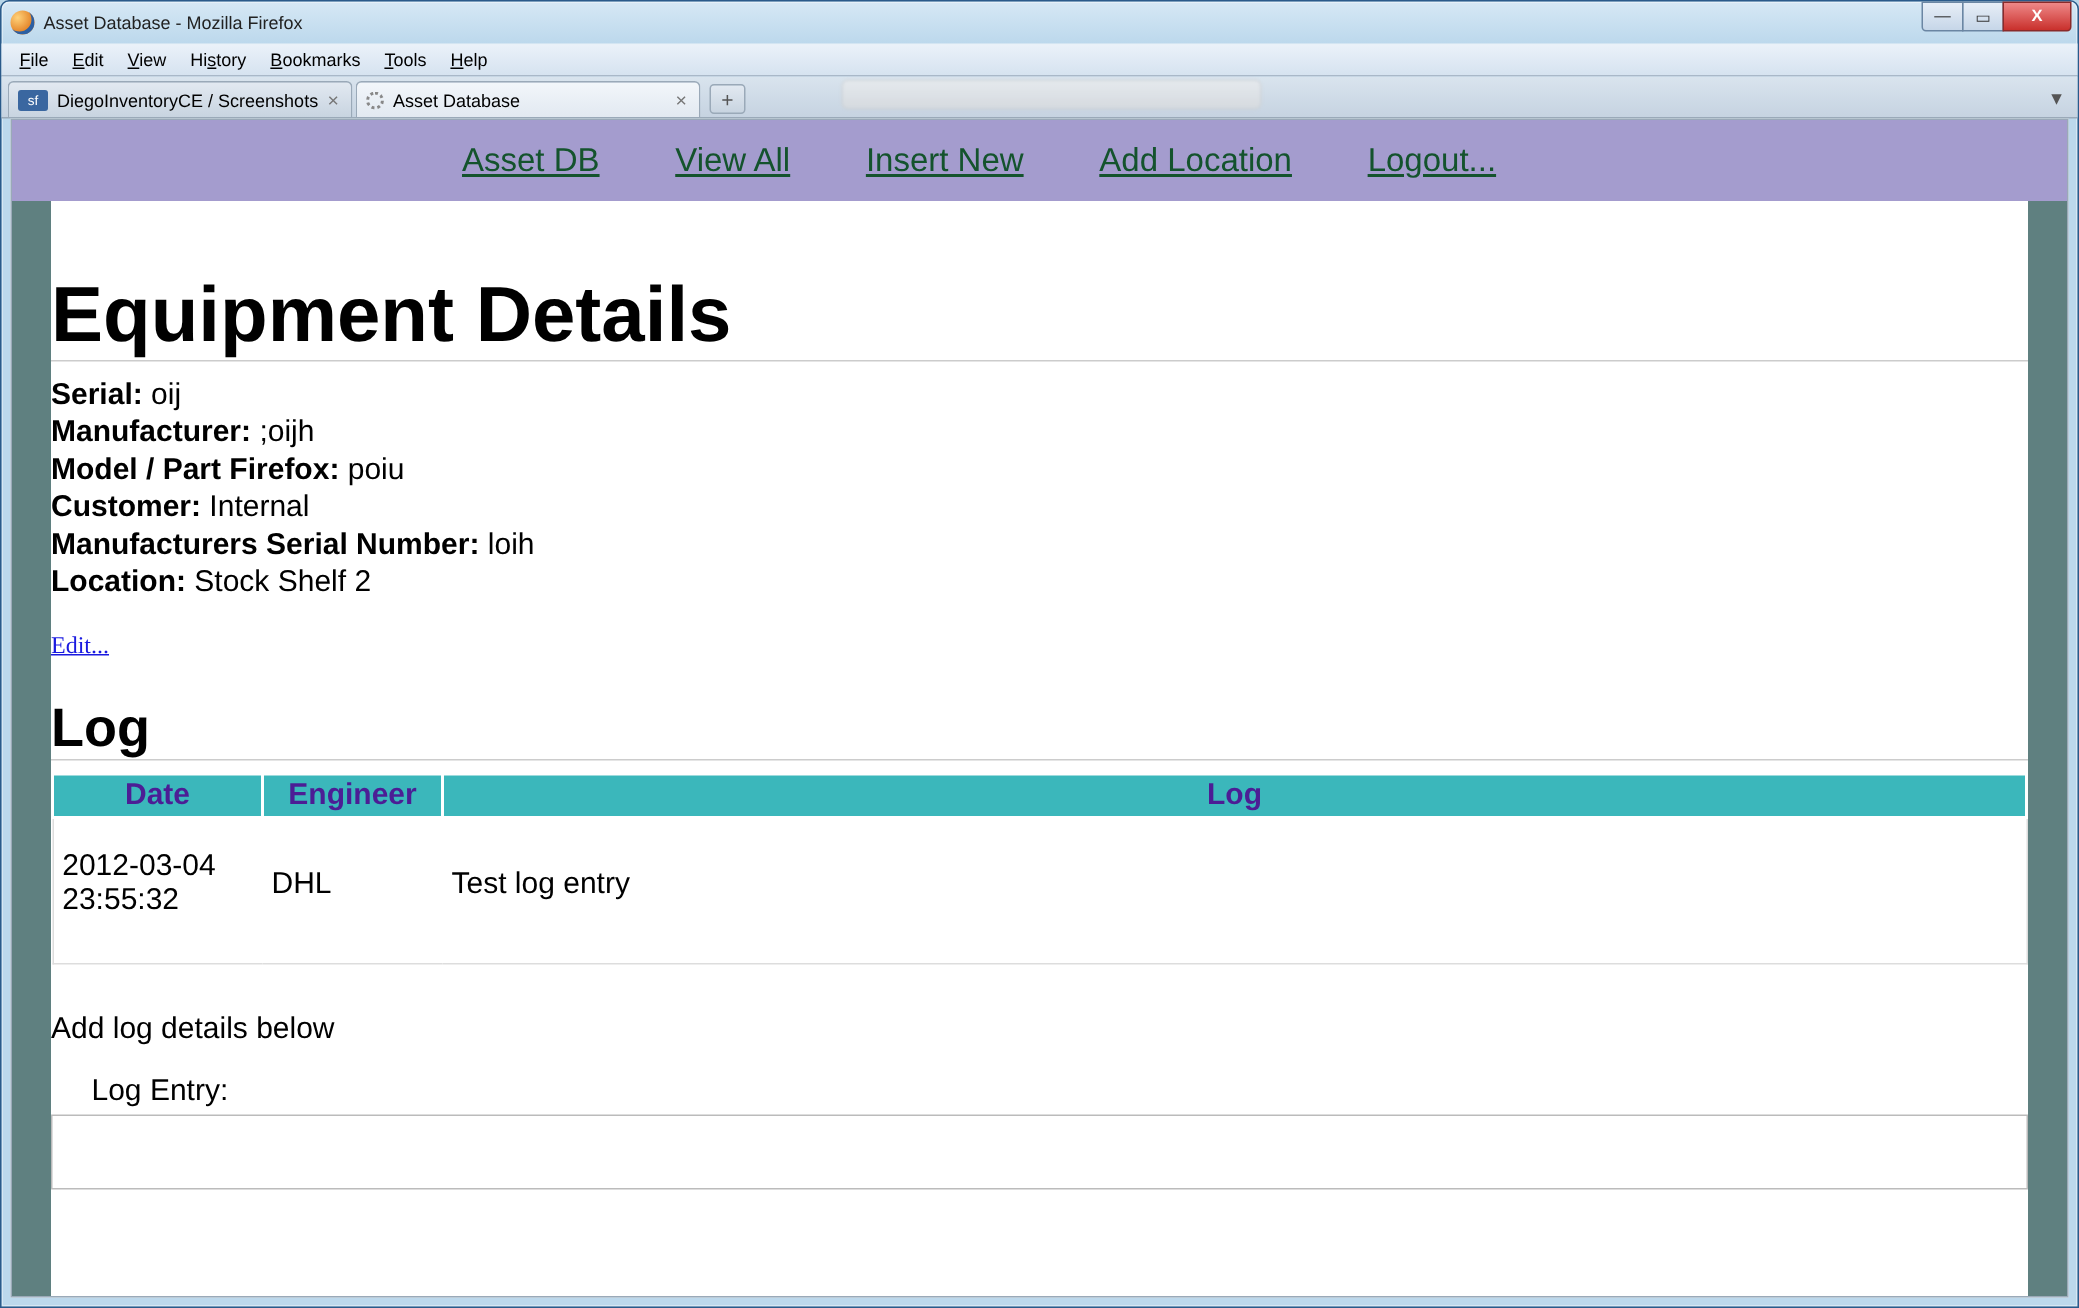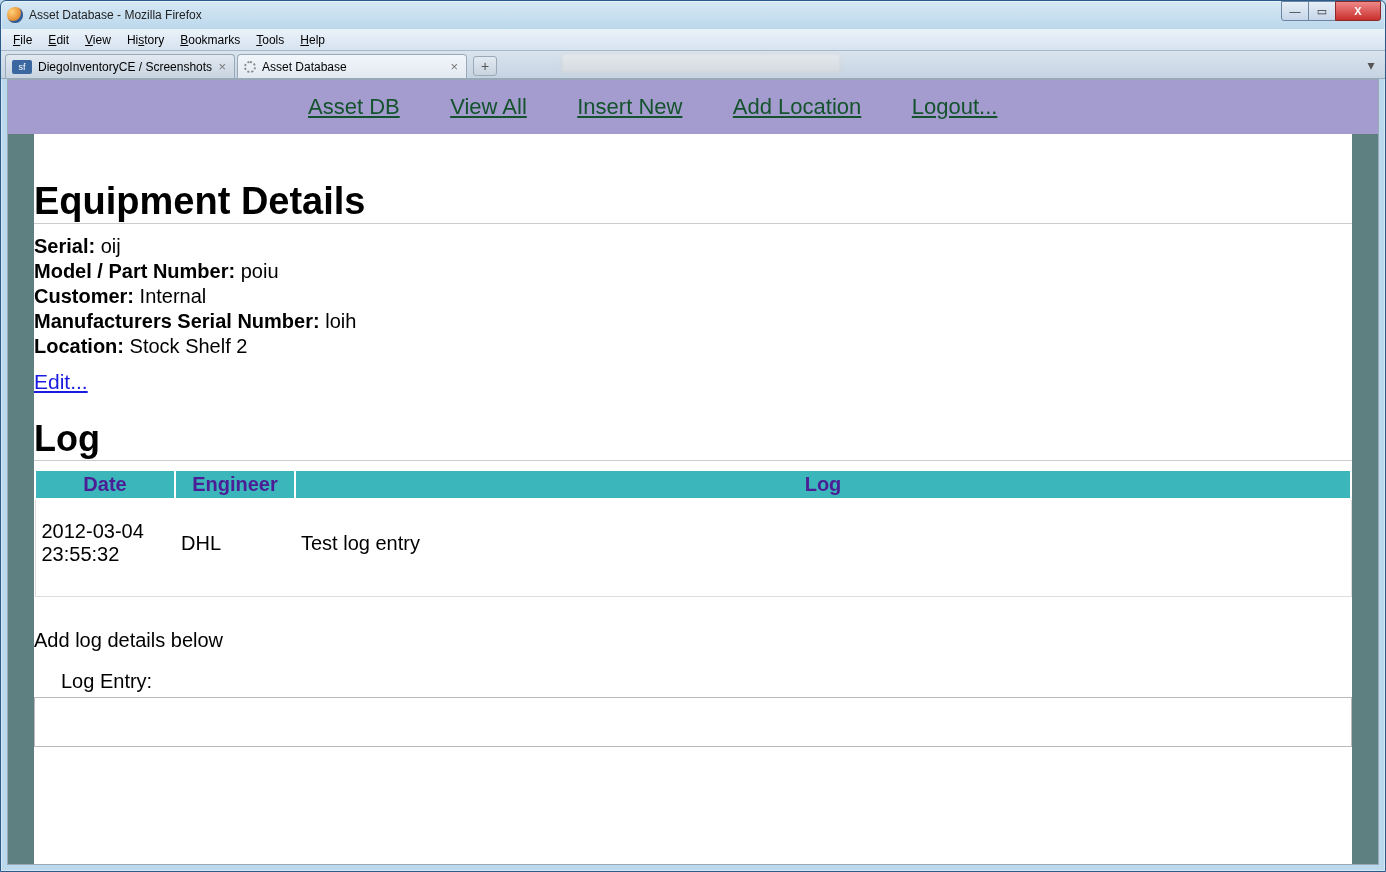--- a/index.html
+++ b/index.html
@@ -188,37 +188,38 @@
     text-decoration: underline;
     font-size: 22px;
     margin-right: 46px;
   }
   .content {
     background: #fff;
     margin: 0 26px;
     padding: 16px 0 40px 0;
   }
   h1 {
-    font-size: 38px;
+    font-size: 52px;
     font-weight: bold;
     margin: 30px 0 4px 0;
     padding: 0 0 0 0;
     border-bottom: 1px solid #ccc;
   }
   .details {
     font-size: 20px;
     line-height: 1.25;
     margin-top: 10px;
-    margin-bottom: 11px;
+    margin-bottom: 21px;
   }
   .details .row b { font-weight: bold; }
   .editlink {
     color: #1a1ae0;
     text-decoration: underline;
-    font-size: 21px;
+    font-size: 16px;
+    font-family: Liberation Serif, serif;
   }
   h2.log {
     font-size: 36px;
     font-weight: bold;
     margin: 24px 0 4px 0;
     border-bottom: 1px solid #ccc;
   }
   table.logtbl {
     width: 100%;
     border-collapse: collapse;
@@ -329,21 +330,25 @@
 
         <div class="content">
           <h1>Equipment Details</h1>
 
           <div class="details">
             <div class="row">
               <b>Serial:</b>
               <span>oij</span>
             </div>
             <div class="row">
-              <b>Model / Part Number:</b>
+              <b>Manufacturer:</b>
+              <span>;oijh</span>
+            </div>
+            <div class="row">
+              <b>Model / Part Firefox:</b>
               <span>poiu</span>
             </div>
             <div class="row">
               <b>Customer:</b>
               <span>Internal</span>
             </div>
             <div class="row">
               <b>Manufacturers Serial Number:</b>
               <span>loih</span>
             </div>

